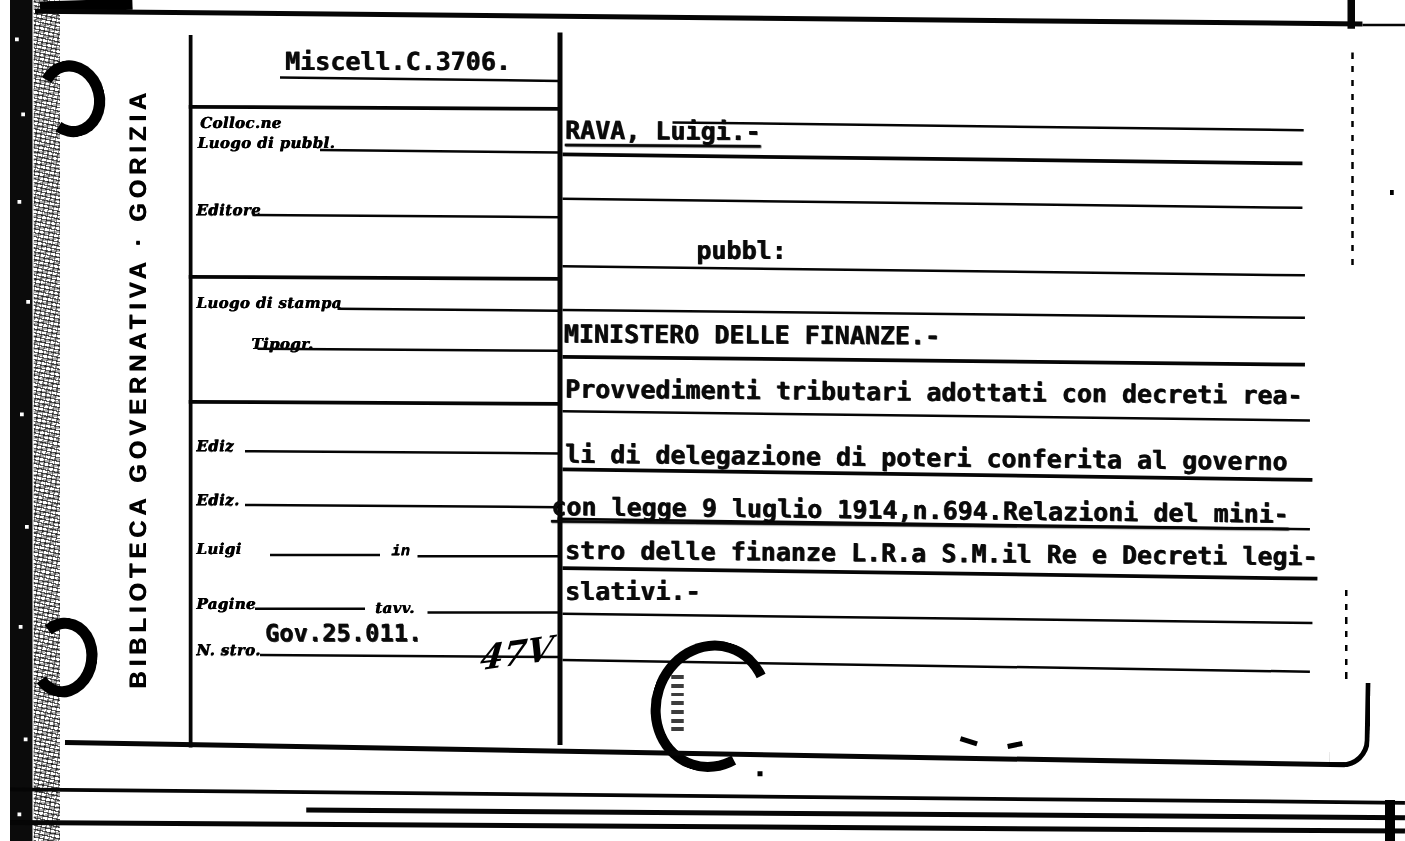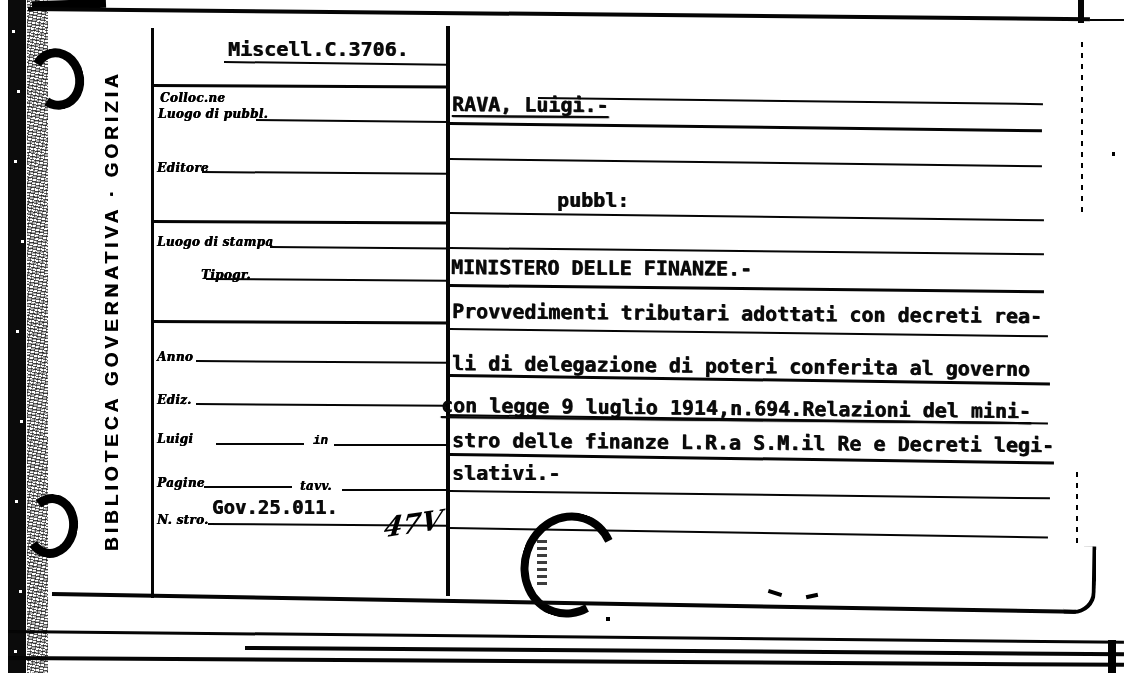--- a/index.html
+++ b/index.html
@@ -71,21 +71,21 @@
   <div class="rule" style="left:202px;top:171px;width:246px;transform:rotate(0.4deg);"></div>
   <div class="rule th" style="left:151px;top:220px;width:298px;transform:rotate(0.3deg);"></div>
 
   <div class="flabel" style="left:157px;top:235px;">Luogo di stampa</div>
   <div class="rule" style="left:270px;top:246px;width:178px;transform:rotate(0.5deg);"></div>
 
   <div class="flabel" style="left:157px;top:268px;margin-left:44px;">Tipogr.</div>
   <div class="rule" style="left:206px;top:278px;width:242px;transform:rotate(0.4deg);"></div>
   <div class="rule th" style="left:151px;top:320px;width:298px;transform:rotate(0.3deg);"></div>
 
-  <div class="flabel" style="left:157px;top:350px;">Anno</div>
+  <div class="flabel" style="left:157px;top:350px;">Ediz</div>
   <div class="rule" style="left:196px;top:360px;width:252px;transform:rotate(0.4deg);"></div>
 
   <div class="flabel" style="left:157px;top:393px;">Ediz.</div>
   <div class="rule" style="left:196px;top:403px;width:252px;transform:rotate(0.4deg);"></div>
 
   <div class="flabel" style="left:157px;top:432px;">Luigi</div>
   <div class="rule" style="left:216px;top:443px;width:88px;"></div>
   <div class="flabel" style="left:313px;top:434px;font-family:Liberation Mono, monospace;">in</div>
   <div class="rule" style="left:334px;top:444px;width:114px;"></div>
 

